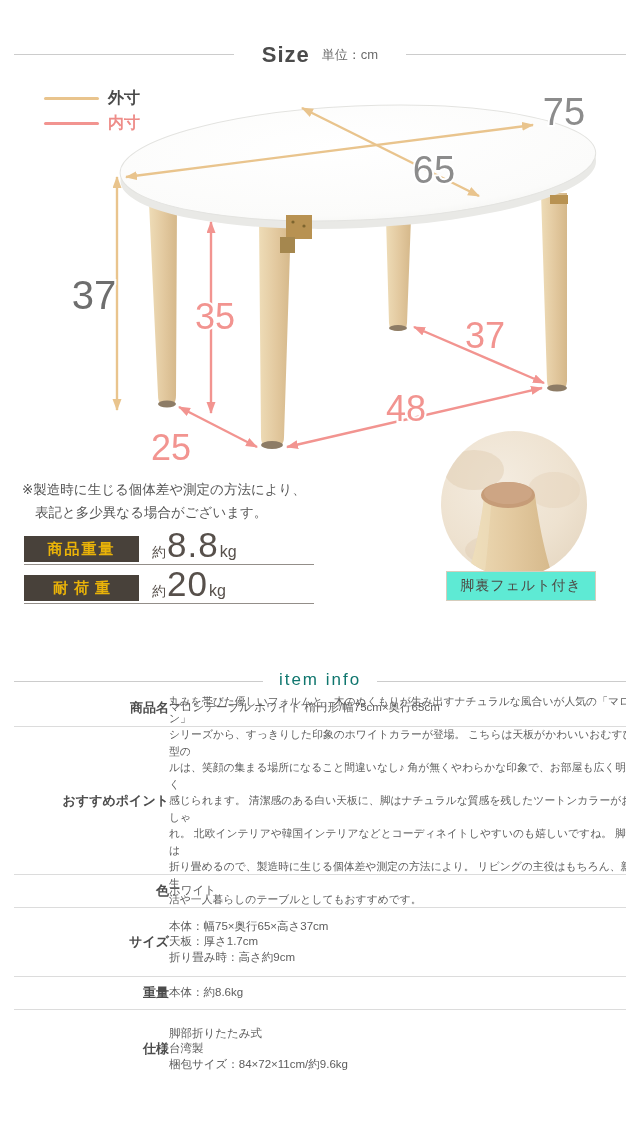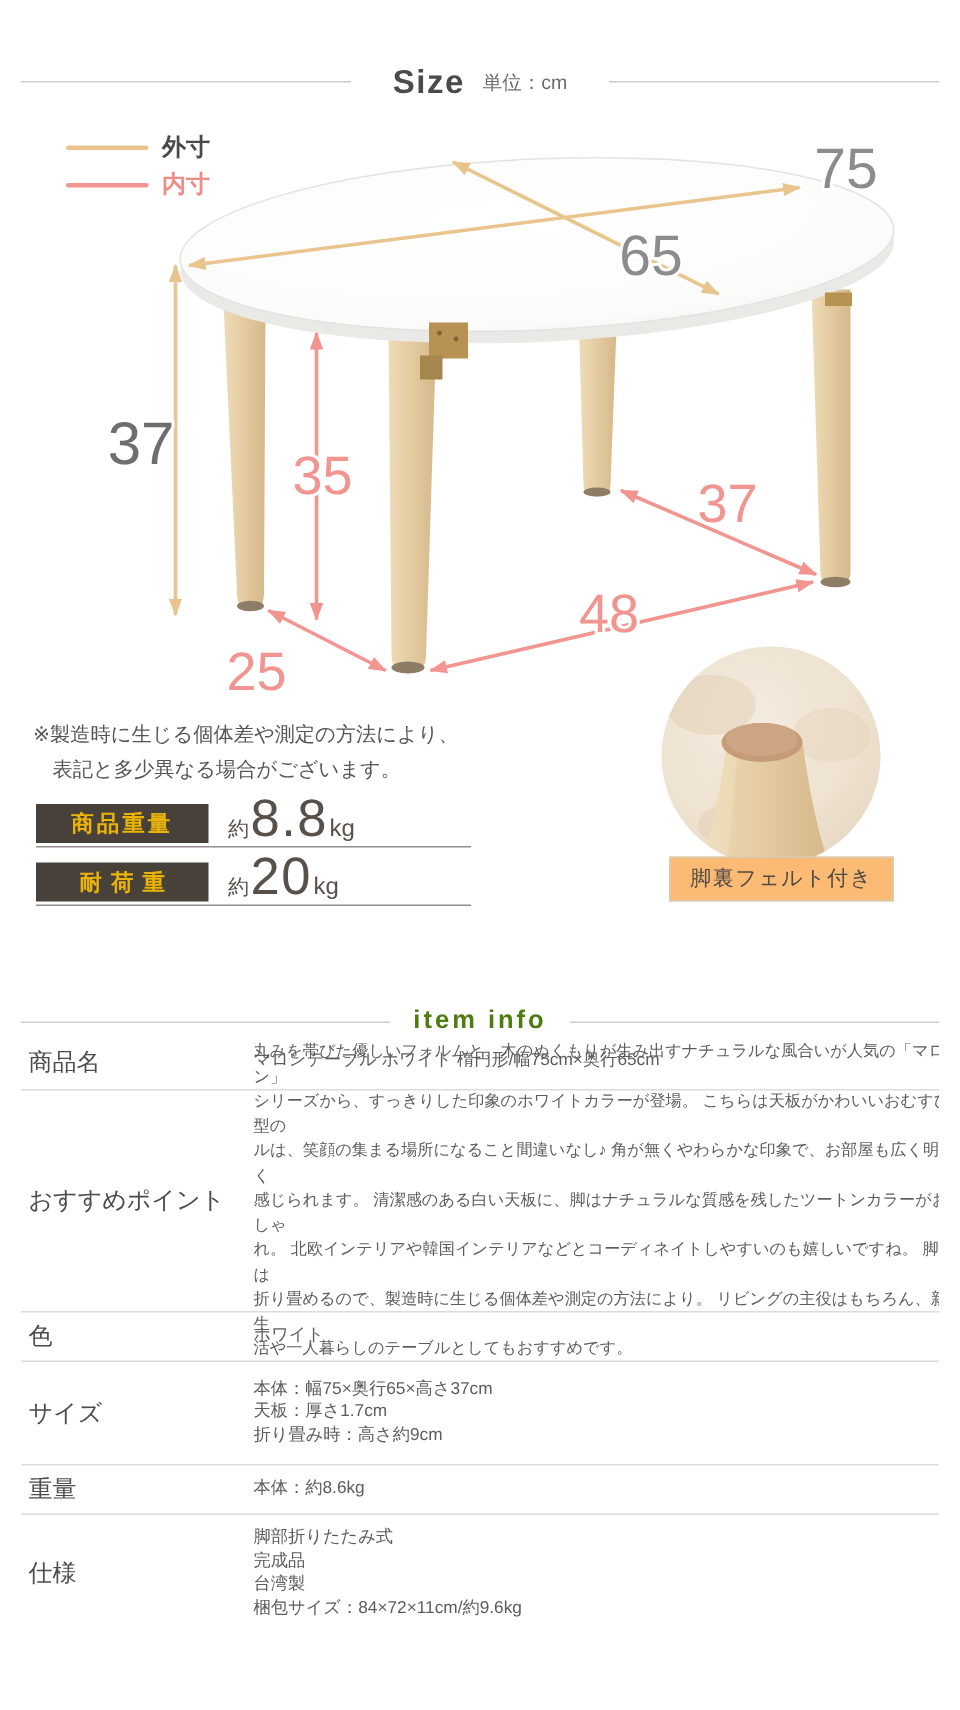--- a/index.html
+++ b/index.html
@@ -24,21 +24,21 @@
   .legend-line { width:55px; height:3px; border-radius:2px; margin-right:9px; }
   .legend-line.outer { background:#e9c48d; }
   .legend-line.inner { background:#f29490; }
   .legend-label { font-size:16px; font-weight:bold; color:#4a4a4a; }
   .legend-row.pink .legend-label { color:#ee8c88; }
   
   .diagram { position:absolute; top:85px; left:0; width:640px; height:530px; }
   svg text { font-family:"Liberation Sans","DejaVu Sans",sans-serif; }
   .felt-label {
     position:absolute; top:571px; left:432px; width:150px; height:30px;
-    background:#fdba74; border:1px solid #d5cdbc; z-index:5;
+    background:#5eead4; border:1px solid #d5cdbc; z-index:5;
     display:flex; align-items:center; justify-content:center;
     font-size:14px; color:#4e4a45; letter-spacing:1px;
   }
   
   .note { position:absolute; top:478px; left:8px; width:330px; font-size:13.5px; line-height:23px; color:#555; z-index:3; }
   .note .l2 { padding-left:13px; }
   
   .badges { position:absolute; top:536px; left:10px; width:290px; z-index:4; }
   .badge-row { position:relative; height:29px; margin-bottom:10px; border-bottom:1px solid #938e89; }
   .badge-chip {
@@ -48,30 +48,30 @@
   }
   .badge-value { position:absolute; left:128px; bottom:2px; display:flex; align-items:baseline; color:#57504b; }
   .badge-approx { font-size:14px; margin-right:1px; }
   .badge-num { font-size:35px; line-height:28px; letter-spacing:1px; }
   .badge-unit { font-size:16px; margin-left:1px; }
   
   .info-header { position:absolute; top:670px; left:0; right:0; height:22px; text-align:center; }
   .info-header .rule { position:absolute; top:11px; left:0; right:0; height:1px; background:#ccc; }
   .info-header .inner {
     position:relative; display:inline-block; background:#fff; padding:0 16px;
-    font-size:17px; font-weight:bold; color:#4d7c0f; letter-spacing:2px;
+    font-size:17px; font-weight:normal; color:#0f766e; letter-spacing:2px;
   }
   .info-table { position:absolute; top:690px; left:0; width:640px; }
   .info-row { display:flex; align-items:center; border-bottom:1px solid #dcdcdc; }
   .info-row:last-child { border-bottom:none; }
   .r-name { height:37px; } .r-points { height:148px; } .r-color { height:33px; }
   .r-size { height:69px; } .r-weight { height:33px; } .r-material { height:52px; } .r-spec { height:78px; }
   .cell-label {
-    width:150px; margin-left:5px; flex:none; text-align:left;
-    font-size:16px; font-weight:normal; color:#4c4c4c;
+    width:150px; margin-left:5px; flex:none; text-align:right;
+    font-size:13px; font-weight:bold; color:#4c4c4c;
   }
   .cell-value { flex:1; padding-right:14px; font-size:11.5px; color:#5c5c5c; line-height:15.5px; }
   .cell-value.para { font-size:10.8px; line-height:16.5px; width:472px; }
 </style>
 </head>
 <body>
 
 <div class="page">
 
   <div class="size-header">
@@ -251,20 +251,19 @@
     <div class="info-row r-weight">
       <div class="cell-label">重量</div>
       <div class="cell-value">本体：約8.6kg</div>
     </div>
 
 
     <div class="info-row r-spec">
       <div class="cell-label">仕様</div>
       <div class="cell-value">
         <div>脚部折りたたみ式</div>
-        <div>完成品</div>
         <div>台湾製</div>
         <div>梱包サイズ：84×72×11cm/約9.6kg</div>
       </div>
     </div>
 
   </div>
 </div>
 
 </body></html>

